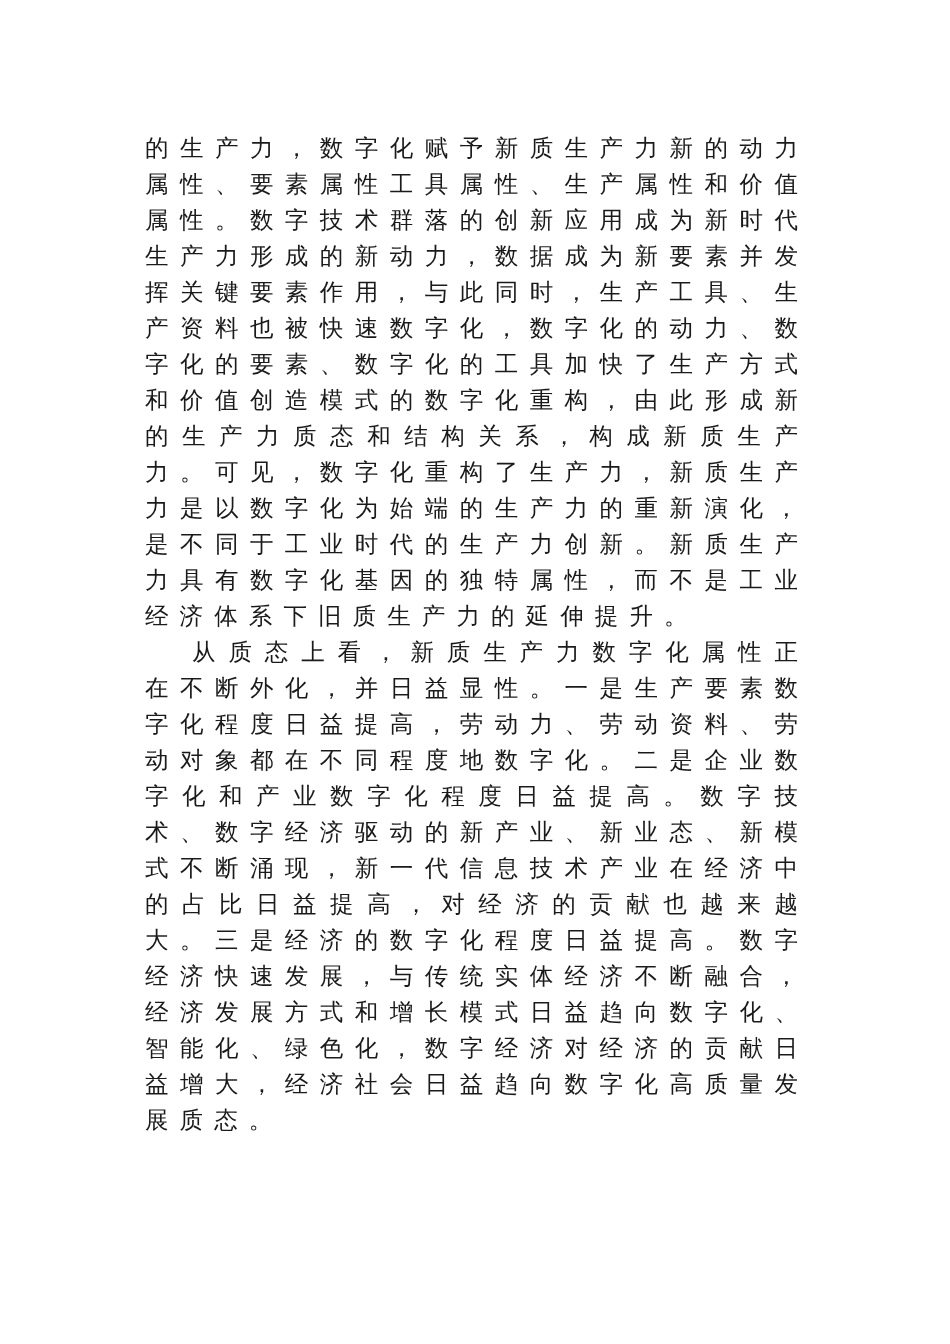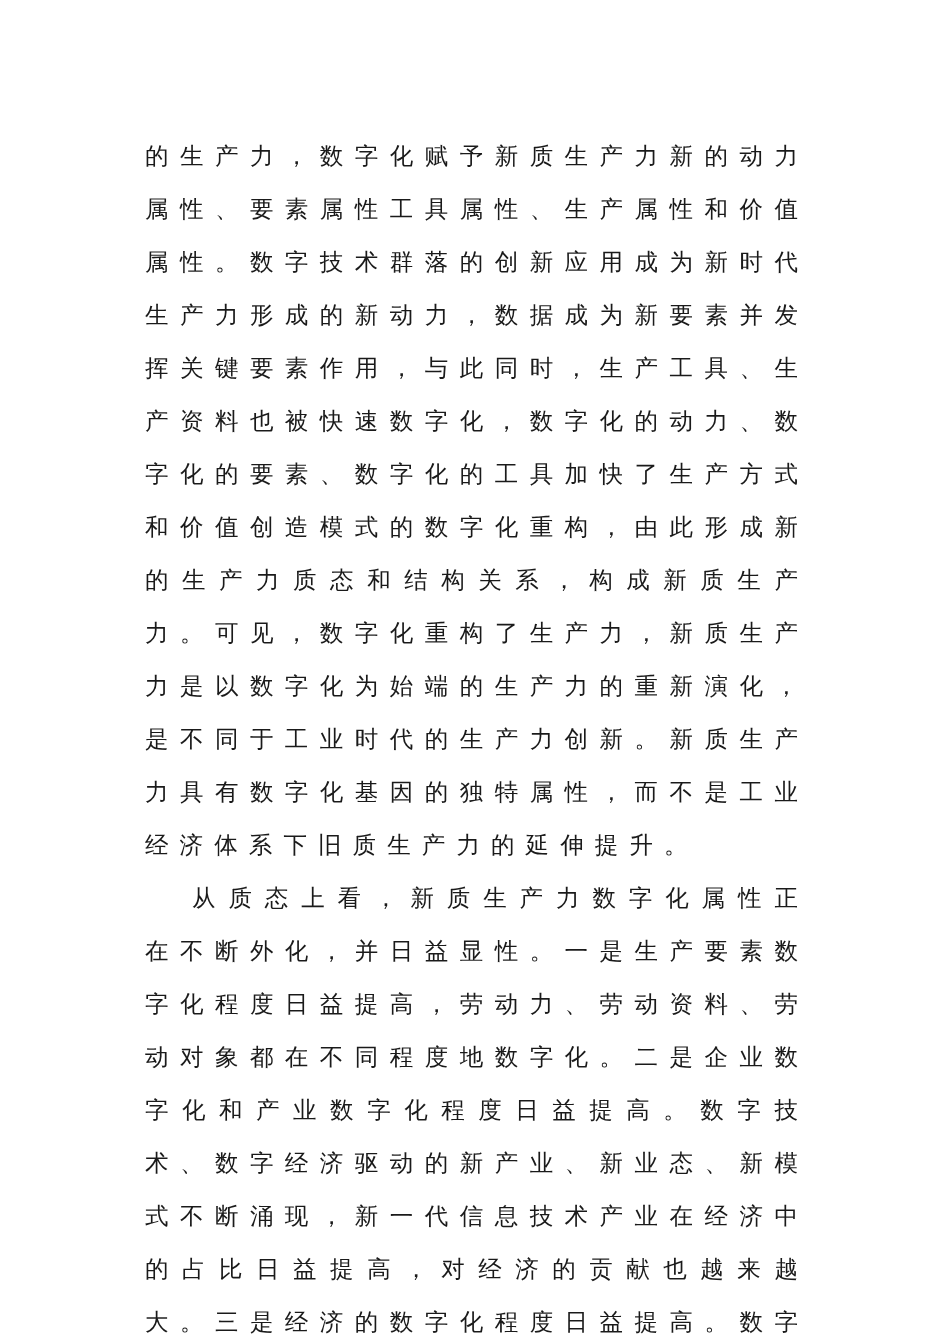--- a/index.html
+++ b/index.html
@@ -1,19 +1,19 @@
 <!DOCTYPE html>
 <html><head>
 <meta charset="utf-8">
 <style>
   html, body { margin:0; padding:0; background:#ffffff; }
   body { width:950px; height:1344px; position:relative; overflow:hidden;
          font-family: "DejaVu Sans", "Liberation Sans", sans-serif; color:#1a1a1a; }
   .page { position:absolute; left:145px; top:130px; width:664px; }
-  .para { margin:0; font-size:23.5px; line-height:53px; letter-spacing:11.1px;
+  .para { margin:0; font-size:23.5px; line-height:36px; letter-spacing:11.1px;
           text-align:justify; text-align-last:left; font-weight:300; }
   .indent { text-indent:47px; }
 </style>
 </head>
 <body>
 
 <div class="page">
   <p class="para">的生产力，数字化赋予新质生产力新的动力属性、要素属性工具属性、生产属性和价值属性。数字技术群落的创新应用成为新时代生产力形成的新动力，数据成为新要素并发挥关键要素作用，与此同时，生产工具、生产资料也被快速数字化，数字化的动力、数字化的要素、数字化的工具加快了生产方式和价值创造模式的数字化重构，由此形成新的生产力质态和结构关系，构成新质生产力。可见，数字化重构了生产力，新质生产力是以数字化为始端的生产力的重新演化，是不同于工业时代的生产力创新。新质生产力具有数字化基因的独特属性，而不是工业经济体系下旧质生产力的延伸提升。</p>
   <p class="para indent">从质态上看，新质生产力数字化属性正在不断外化，并日益显性。一是生产要素数字化程度日益提高，劳动力、劳动资料、劳动对象都在不同程度地数字化。二是企业数字化和产业数字化程度日益提高。数字技术、数字经济驱动的新产业、新业态、新模式不断涌现，新一代信息技术产业在经济中的占比日益提高，对经济的贡献也越来越大。三是经济的数字化程度日益提高。数字经济快速发展，与传统实体经济不断融合，经济发展方式和增长模式日益趋向数字化、智能化、绿色化，数字经济对经济的贡献日益增大，经济社会日益趋向数字化高质量发展质态。</p>
 

